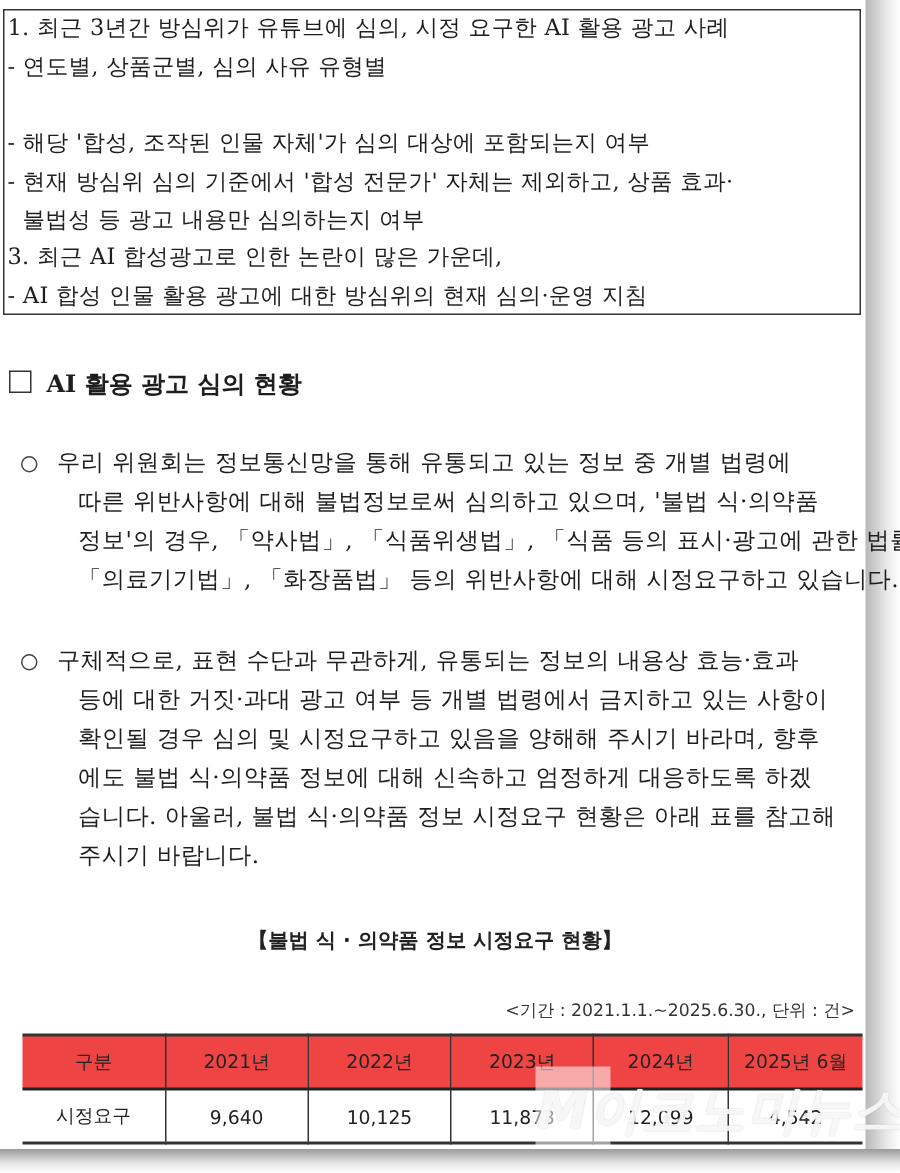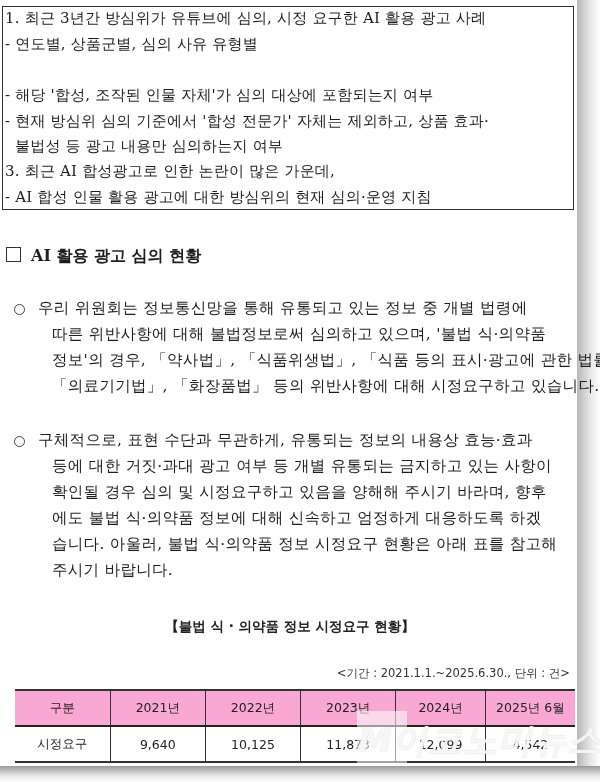--- a/index.html
+++ b/index.html
@@ -47,21 +47,21 @@
     font-size: 11.5px; color: #333; text-align: center;
   }
   table.stats {
     position: absolute; left: 15px; top: 689px; width: 560px; border-collapse: collapse;
     font-family: "DejaVu Sans", "Liberation Sans", sans-serif; font-size: 12.5px; color: #222;
   }
   table.stats th, table.stats td {
     border-left: 1px solid #333; text-align: center; height: 34px; padding: 0;
   }
   table.stats th:first-child, table.stats td:first-child { border-left: none; }
-  table.stats thead tr { background: #f9a8d4; border-top: 2px solid #333; border-bottom: 2px solid #222; }
+  table.stats thead tr { background: #ef4444; border-top: 2px solid #333; border-bottom: 2px solid #222; }
   table.stats tbody tr { border-bottom: 2px solid #333; }
   table.stats th { font-weight: normal; }
   .watermark {
     position: absolute; left: 358px; top: 718px; font-family: "DejaVu Sans", "Liberation Sans", sans-serif;
     font-size: 34px; font-weight: bold; font-style: italic; color: rgba(255,255,255,0.85);
     text-shadow: 0 0 1px rgba(160,160,160,0.6); letter-spacing: 1px; white-space: nowrap;
   }
   .watermark-block {
     position: absolute; left: 357px; top: 711px; width: 50px; height: 55px; background: rgba(255,255,255,0.55);
   }
@@ -91,21 +91,21 @@
   <span class="bullet"></span>
   <div class="pline" style="top:0px; left:24px">우리 위원회는 정보통신망을 통해 유통되고 있는 정보 중 개별 법령에</div>
   <div class="pline" style="top:26px">따른 위반사항에 대해 불법정보로써 심의하고 있으며, '불법 식·의약품</div>
   <div class="pline" style="top:52px">정보'의 경우, 「약사법」, 「식품위생법」, 「식품 등의 표시·광고에 관한 법률」,</div>
   <div class="pline" style="top:78px">「의료기기법」, 「화장품법」 등의 위반사항에 대해 시정요구하고 있습니다.</div>
 </div>
 
 <div class="para" style="top:430px">
   <span class="bullet"></span>
   <div class="pline" style="top:0px; left:24px">구체적으로, 표현 수단과 무관하게, 유통되는 정보의 내용상 효능·효과</div>
-  <div class="pline" style="top:26px">등에 대한 거짓·과대 광고 여부 등 개별 유통되는 금지하고 있는 사항이</div>
+  <div class="pline" style="top:26px">등에 대한 거짓·과대 광고 여부 등 개별 법령에서 금지하고 있는 사항이</div>
   <div class="pline" style="top:52px">확인될 경우 심의 및 시정요구하고 있음을 양해해 주시기 바라며, 향후</div>
   <div class="pline" style="top:78px">에도 불법 식·의약품 정보에 대해 신속하고 엄정하게 대응하도록 하겠</div>
   <div class="pline" style="top:104px">습니다. 아울러, 불법 식·의약품 정보 시정요구 현황은 아래 표를 참고해</div>
   <div class="pline" style="top:130px">주시기 바랍니다.</div>
 </div>
 
 <div class="table-title">【불법 식 · 의약품 정보 시정요구 현황】</div>
 <div class="table-note">&lt;기간 : 2021.1.1.~2025.6.30., 단위 : 건&gt;</div>
 
 <table class="stats">

